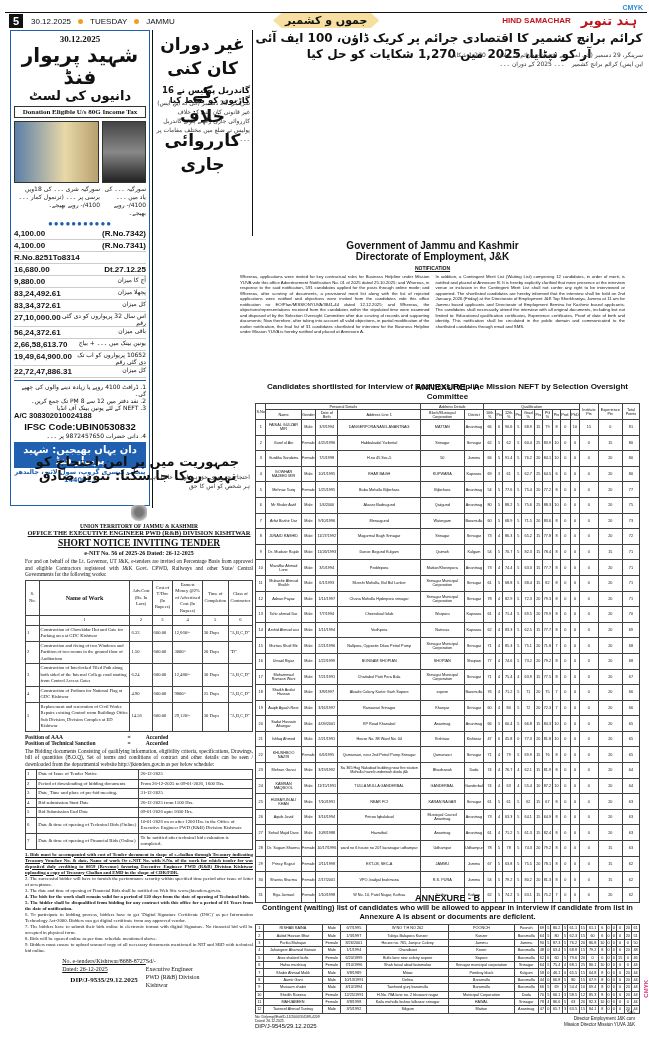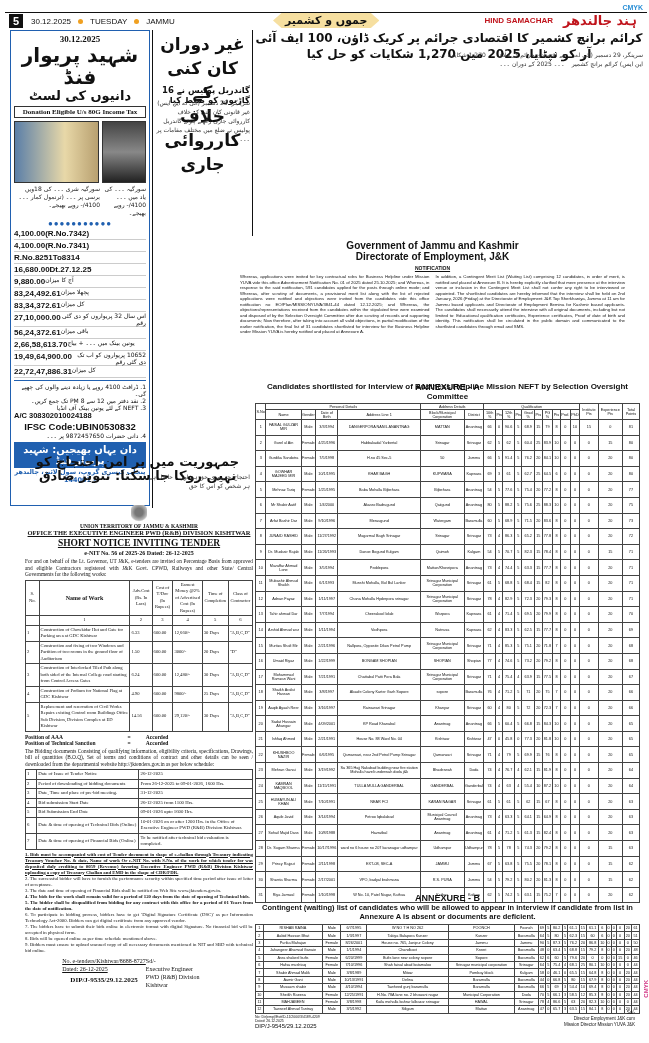--- a/index.html
+++ b/index.html
@@ -18,21 +18,21 @@
 .fund-date{text-align:center;font:bold 9px "Liberation Serif",serif}
 .fund-title{text-align:center;font:bold 20px "DejaVu Sans",sans-serif;line-height:22px;direction:rtl}
 .fund-sub{text-align:center;font:bold 13px "DejaVu Sans",sans-serif;direction:rtl}
 .donation{border:1px solid #333;text-align:center;font:bold 7px "Liberation Serif",serif;margin:3px 0;padding:1px}
 .photos{display:flex;gap:3px;height:62px}
 .photo{background:linear-gradient(135deg,#7c8a8f,#cfc3a2);border:1px solid #333}
 .photo.p1{flex:2;background:linear-gradient(90deg,#5b7fa8 0%,#e8d8a8 60%,#b8a070 100%)}
 .photo.p2{flex:1;background:linear-gradient(180deg,#444,#888 50%,#222)}
 .caption{font:6px "DejaVu Sans",sans-serif;direction:rtl;line-height:8px;margin-top:2px;color:#222;height:34px;overflow:hidden}
 .stars{text-align:center;color:#2060b0;font-size:8px;letter-spacing:1px}
-.led-row{display:flex;font:bold 8px "Liberation Sans",sans-serif;line-height:11px;border-bottom:1px solid #ccc}
+.led-row{display:flex;justify-content:space-between;font:bold 8px "Liberation Sans",sans-serif;line-height:11px;border-bottom:1px solid #ccc}
 .led-row .ur{font:6px "DejaVu Sans",sans-serif;direction:rtl}
 .notes{border-top:1px solid #2060b0;margin-top:2px;padding-top:2px;font:bold 7.5px "Liberation Sans",sans-serif;line-height:10px}
 .notes .ur{font:6px "DejaVu Sans",sans-serif;direction:rtl}
 .ifsc{font:bold 9.5px "Liberation Sans",sans-serif;text-align:center}
 .donate-banner{background:#2060b0;color:#fff;text-align:center;font:bold 10px "DejaVu Sans",sans-serif;padding:2px;margin-top:3px;direction:rtl}
 .donate-addr{text-align:center;color:#2060b0;font:bold 6.5px "DejaVu Sans",sans-serif;direction:rtl}
 .urdu-block{position:absolute;font:6px "DejaVu Sans",sans-serif;direction:rtl;color:#333;line-height:9px;overflow:hidden}
 .urdu-head{position:absolute;font:bold 18px "DejaVu Sans",sans-serif;direction:rtl;text-align:center;line-height:24px}
 .urdu-sub{position:absolute;font:bold 8.5px "DejaVu Sans",sans-serif;direction:rtl;text-align:right}
 .tender{position:absolute;left:25px;top:505px;width:228px;height:535px;font-size:5px;line-height:6.5px}
@@ -69,21 +69,21 @@
   <div class="mh-t">
     <span>30.12.2025</span>
     <span class="dot"></span>
     <span>TUESDAY</span>
     <span class="dot"></span>
     <span>JAMMU</span>
   </div>
   <div class="section-tag">جموں و کشمیر</div>
   <div class="brand">
     <span class="brand-en">HIND SAMACHAR</span>
-    <span class="brand-ur">ہند جالندھر</span>
+    <span class="brand-ur">ہند تنویر</span>
   </div>
 </div>
 
 <div class="col-left">
   <div class="fund-date">30.12.2025</div>
   <div class="fund-title">شہید پریوار فنڈ</div>
   <div class="fund-sub">دانیوں کی لسٹ</div>
   <div class="donation">Donation Eligible U/s 80G Income Tax</div>
   <div class="photos">
     <div class="photo p1"></div>

